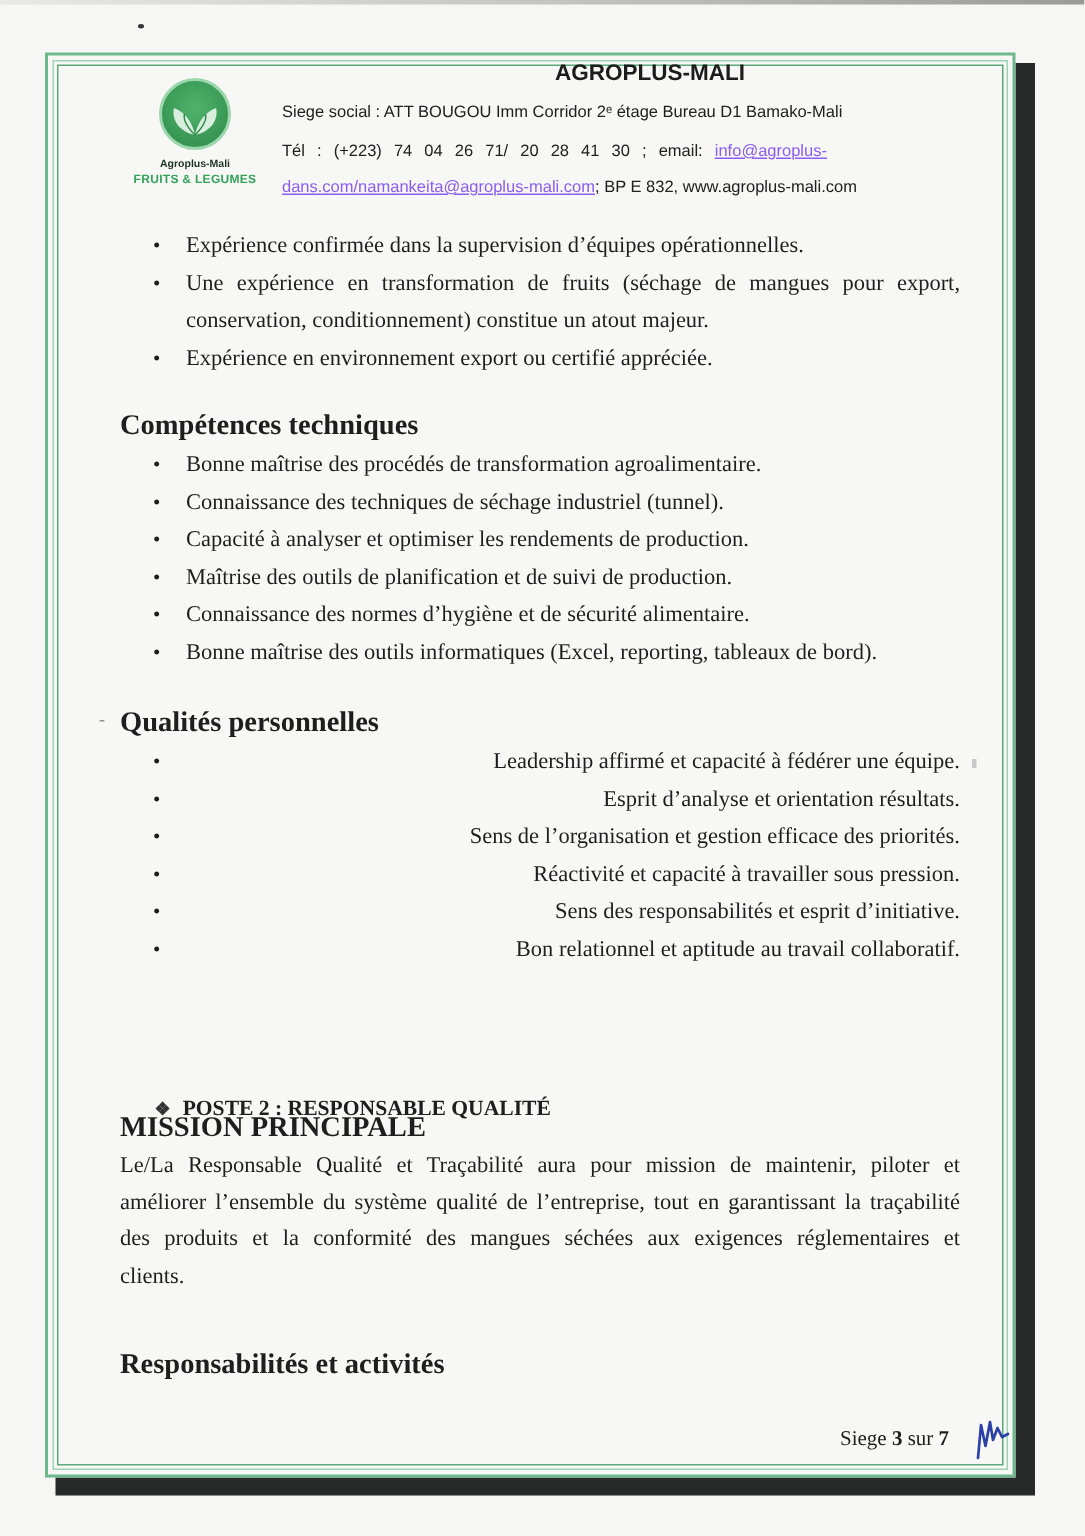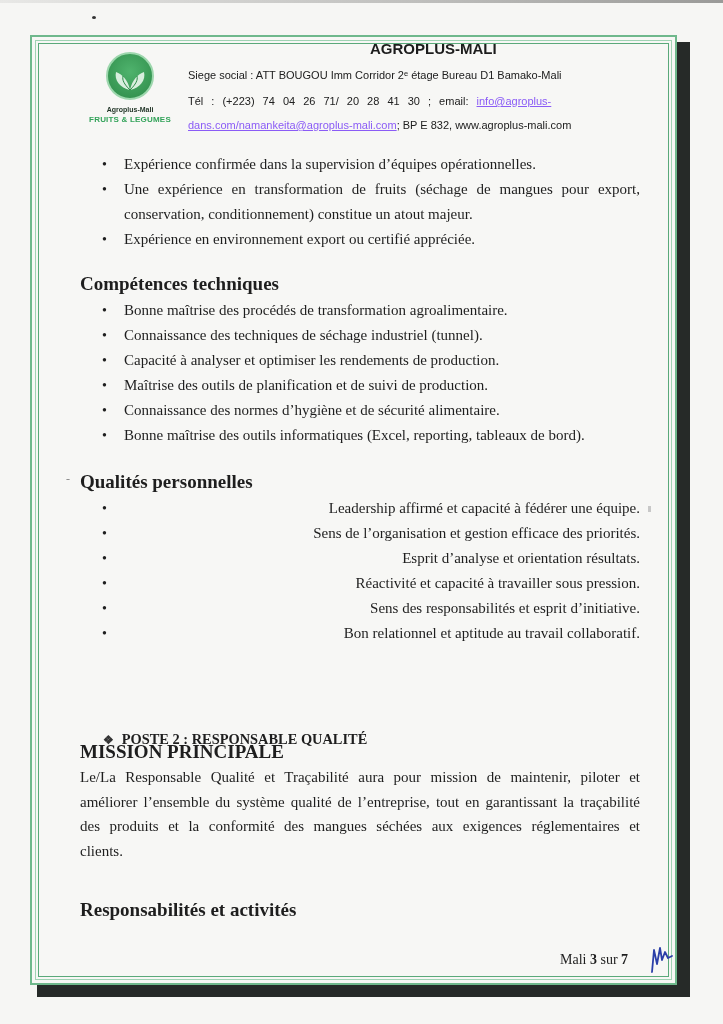--- a/index.html
+++ b/index.html
@@ -110,37 +110,37 @@
     <li>Connaissance des normes d’hygiène et de sécurité alimentaire.</li>
     <li>Bonne maîtrise des outils informatiques (Excel, reporting, tableaux de bord).</li>
   </ul>
 </div>
 
 <div class="qual-dash">-</div>
 <div class="body-text heading h-qual">Qualités personnelles</div>
 <div class="body-text sec3">
   <ul class="bullets">
     <li>Leadership affirmé et capacité à fédérer une équipe.</li>
+    <li>Esprit d’analyse et orientation résultats.</li>
     <li>Sens de l’organisation et gestion efficace des priorités.</li>
-    <li>Esprit d’analyse et orientation résultats.</li>
     <li>Réactivité et capacité à travailler sous pression.</li>
     <li>Sens des responsabilités et esprit d’initiative.</li>
     <li>Bon relationnel et aptitude au travail collaboratif.</li>
   </ul>
 </div>
 <div class="faint-mark"></div>
 
 <div class="poste">
   <span class="dia">❖</span><span>POSTE 2 : RESPONSABLE QUALITÉ</span>
 </div>
 <div class="body-text heading h-mission">MISSION PRINCIPALE</div>
 <div class="body-text mission-p">Le/La Responsable Qualité et Traçabilité aura pour mission de maintenir, piloter et améliorer l’ensemble du système qualité de l’entreprise, tout en garantissant la traçabilité des produits et la conformité des mangues séchées aux exigences réglementaires et clients.</div>
 <div class="body-text heading h-resp">Responsabilités et activités</div>
 
 <div class="page-num">
-  <span>Mali</span>
+  <span>Siege</span>
   <b>3</b>
   <span>sur</span>
   <b>7</b>
 </div>
 <svg class="sig" width="28" height="30" viewBox="0 0 28 30">
   <path d="M4 28 L6 6 L9 20 L12 4 L14 16 L17 8 L20 14 L24 12" stroke="#2b3fa8" stroke-width="1.8" fill="none" stroke-linecap="round" stroke-linejoin="round"></path>
 </svg>
 
 </body></html>

